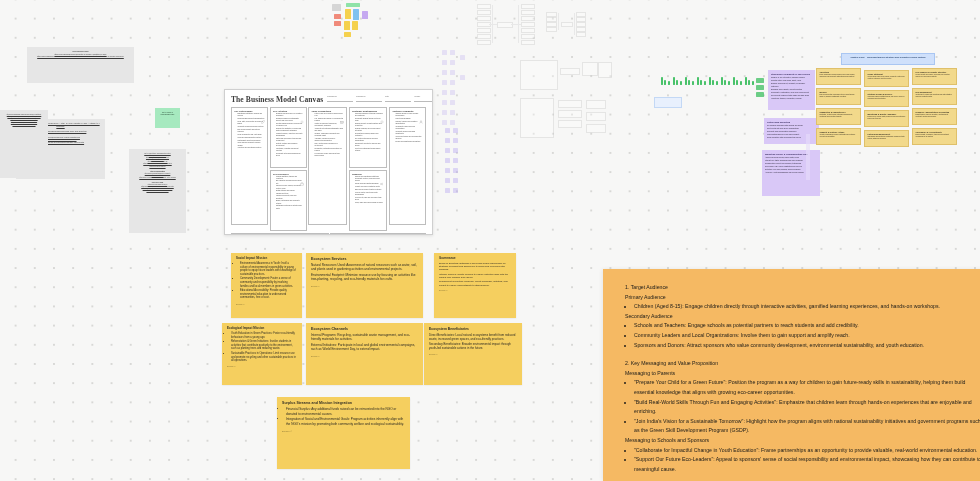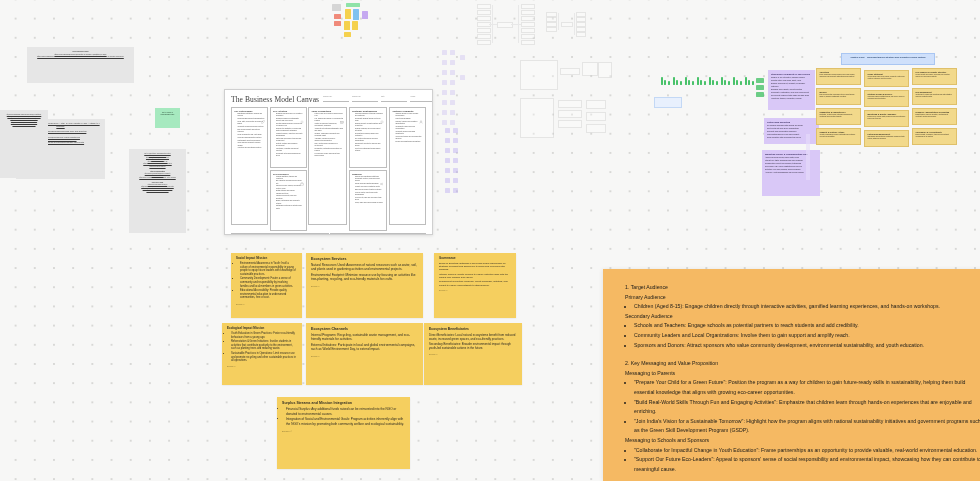--- a/index.html
+++ b/index.html
@@ -39,21 +39,21 @@
   .mini{border-radius:.5px;}
 
   
   .bmc{
     background:#ffffff;
     border:1px solid #cfcfcf;
     box-shadow:0 1px 3px rgba(0,0,0,.10);
     padding:5px 6px 4px 6px;
     overflow:hidden;
   }
-  .bmc-top{display:flex;align-items:flex-start;gap:4px;margin-bottom:3px;}
+  .bmc-top{display:flex;align-items:flex-start;gap:4px;margin-bottom:3px;font-weight:bold;}
   .bmc-title{
     font-size:7.5px;color:#3c3c3c;white-space:nowrap;letter-spacing:.1px;
     font-family:"Liberation Serif", serif;
   }
   .bmc-meta{display:flex;gap:3px;flex:1;justify-content:flex-end;padding-top:1px;}
   .bmc-meta div{
     border-bottom:.5px solid #bbb;width:26px;height:5px;
     font-size:1.5px;color:#8a8a8a;
   }
   .bmc-grid{display:flex;gap:1.5px;}

